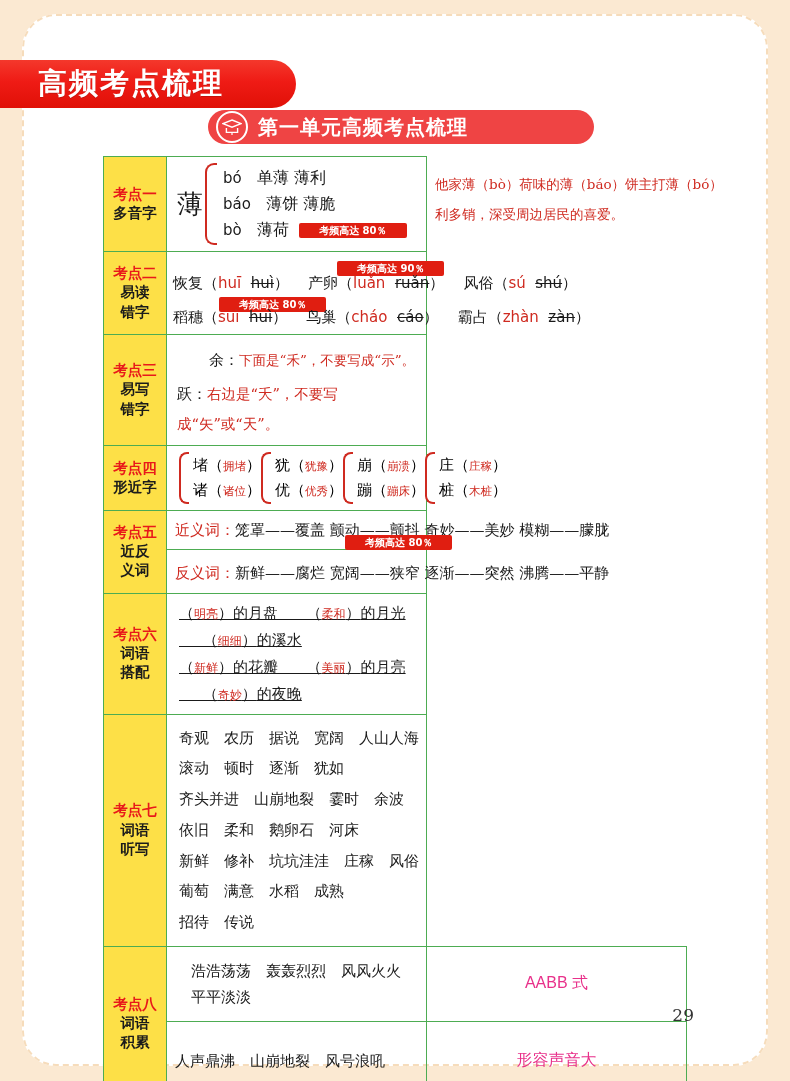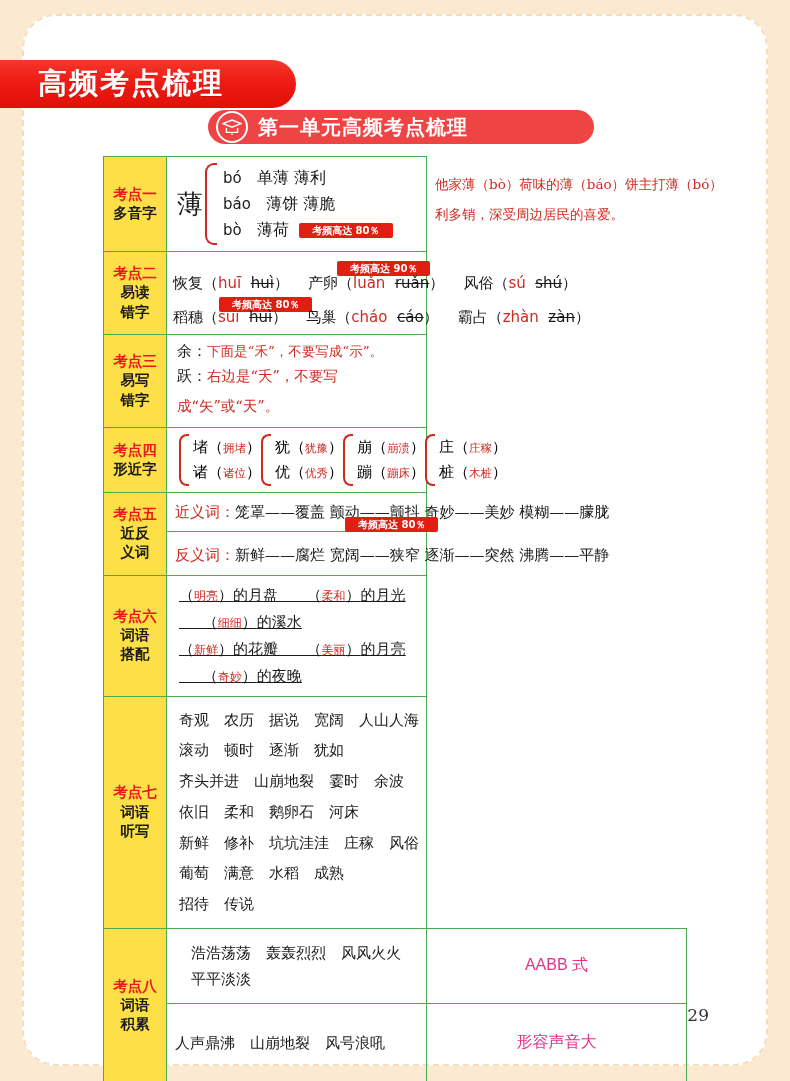--- a/index.html
+++ b/index.html
@@ -88,21 +88,21 @@
   .redfont{color:#cf2a20;font-family:"DejaVu Serif","Liberation Serif",serif;}
   .pink{color:#e8308a;font-family:Liberation Sans, sans-serif;font-size:16px;}
   .strike{text-decoration:line-through;}
 
   
   .badge{
     display:inline-block;
     background:#e01e11;color:#fff;
     font-family:"DejaVu Sans","Liberation Sans",sans-serif;
     font-size:10px;font-weight:bold;
-    padding:1px 13px;border-radius:2px;
+    padding:1px 20px;border-radius:2px;
     line-height:1.3;white-space:nowrap;
     vertical-align:middle;
     position:relative;
   }
 
   
   .r1wrap{position:relative;height:86px;}
   .brace-grp{position:absolute;left:4px;top:2px;display:flex;align-items:center;}
   .bigchar{font-size:26px;color:#1a1a1a;margin-right:2px;font-family:"DejaVu Serif","Liberation Serif",serif;}
   .bracket{
@@ -126,21 +126,21 @@
   .xjbr{
     width:8px;height:48px;
     border:2px solid #cf2a20;border-right:none;
     border-top-left-radius:8px;border-bottom-left-radius:8px;
     margin-right:4px;
   }
   .xjgrp .col div{font-size:15px;line-height:24px;white-space:nowrap;}
   .xjgrp .col div .sm{font-size:11.5px;color:#cf2a20;}
 
   .pg{
-    position:absolute;left:15px;top:1005px;width:746px;
+    position:absolute;left:0;top:1005px;width:746px;
     text-align:right;padding-right:52px;
     font-size:17px;color:#333;
     font-family:"DejaVu Serif","Liberation Serif",serif;
     box-sizing:border-box;
   }
   .wrow{display:block;white-space:nowrap;}
   .listing{font-size:15px;line-height:2.05;}
 </style>
 </head>
 <body>
@@ -233,21 +233,21 @@
   </tr>
 
   <tr>
     <td class="label">
       <div class="kd">考点三</div>
       <div class="nm">易写</div>
       <div class="nm">错字</div>
     </td>
     <td class="body-cell">
       <div style="padding:2px 0 2px 4px;">
-        <div style="line-height:20px;">
+        <div style="line-height:38px;margin-left:32px;">
           <span>余：</span><span class="redfont" style="font-size:13.5px;">下面是“禾”，不要写成“示”。</span>
         </div>
         <div style="line-height:30px;">
           <span>跃：</span><span class="redfont" style="font-size:14.5px;">右边是“夭”，不要写成“矢”或“天”。</span>
         </div>
       </div>
     </td>
   </tr>
 
   <tr>

